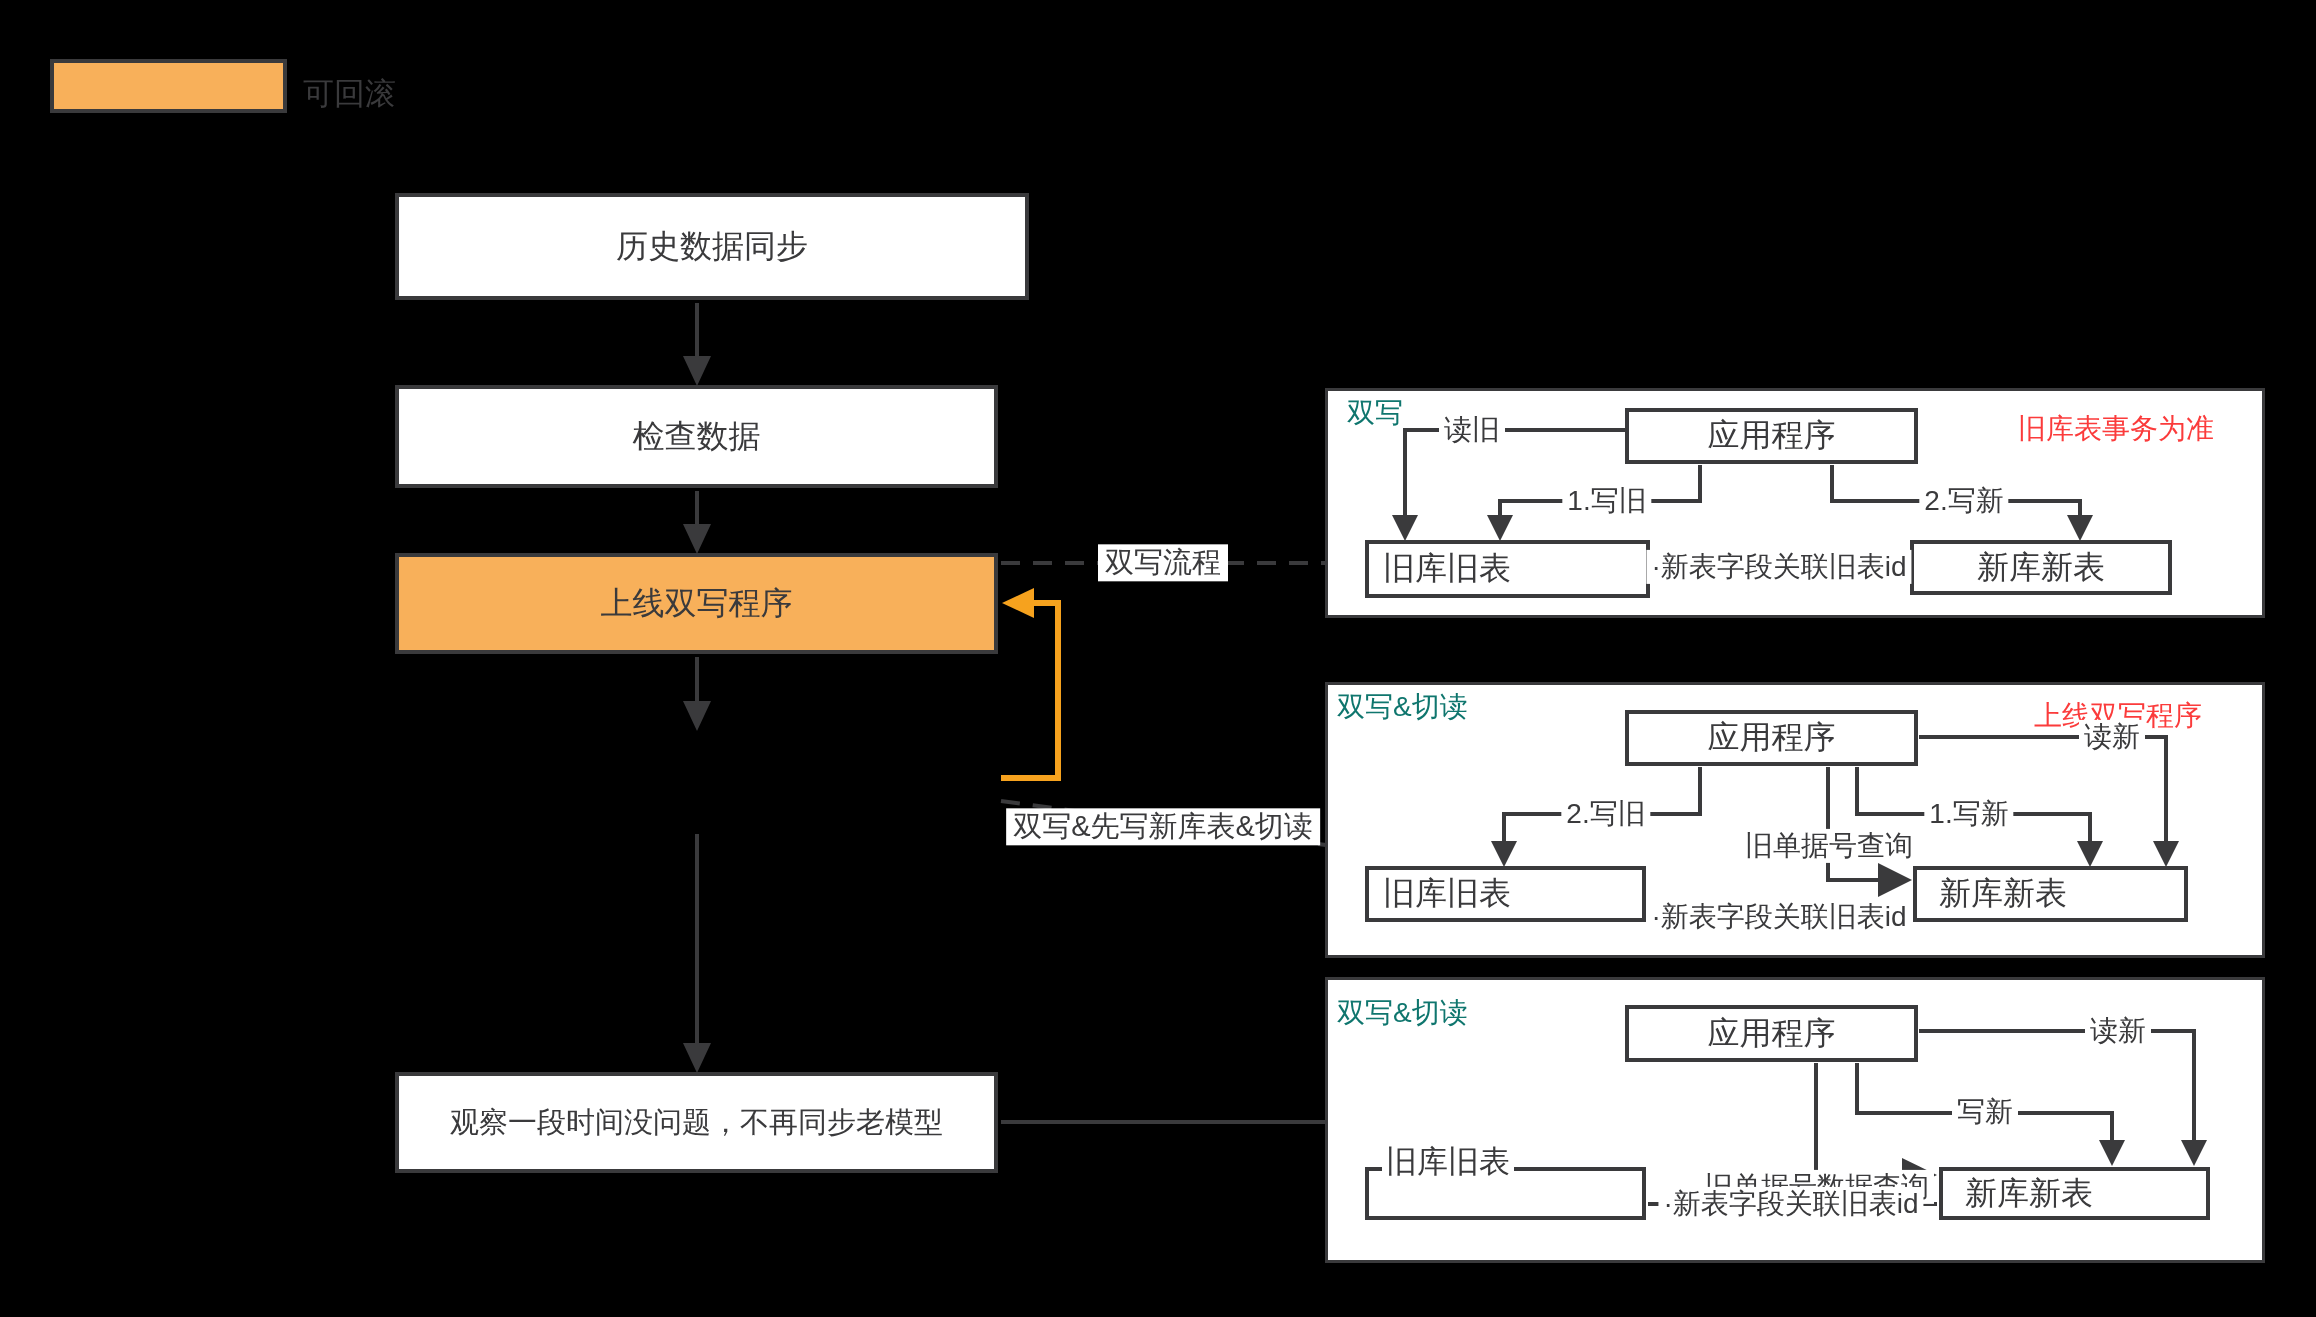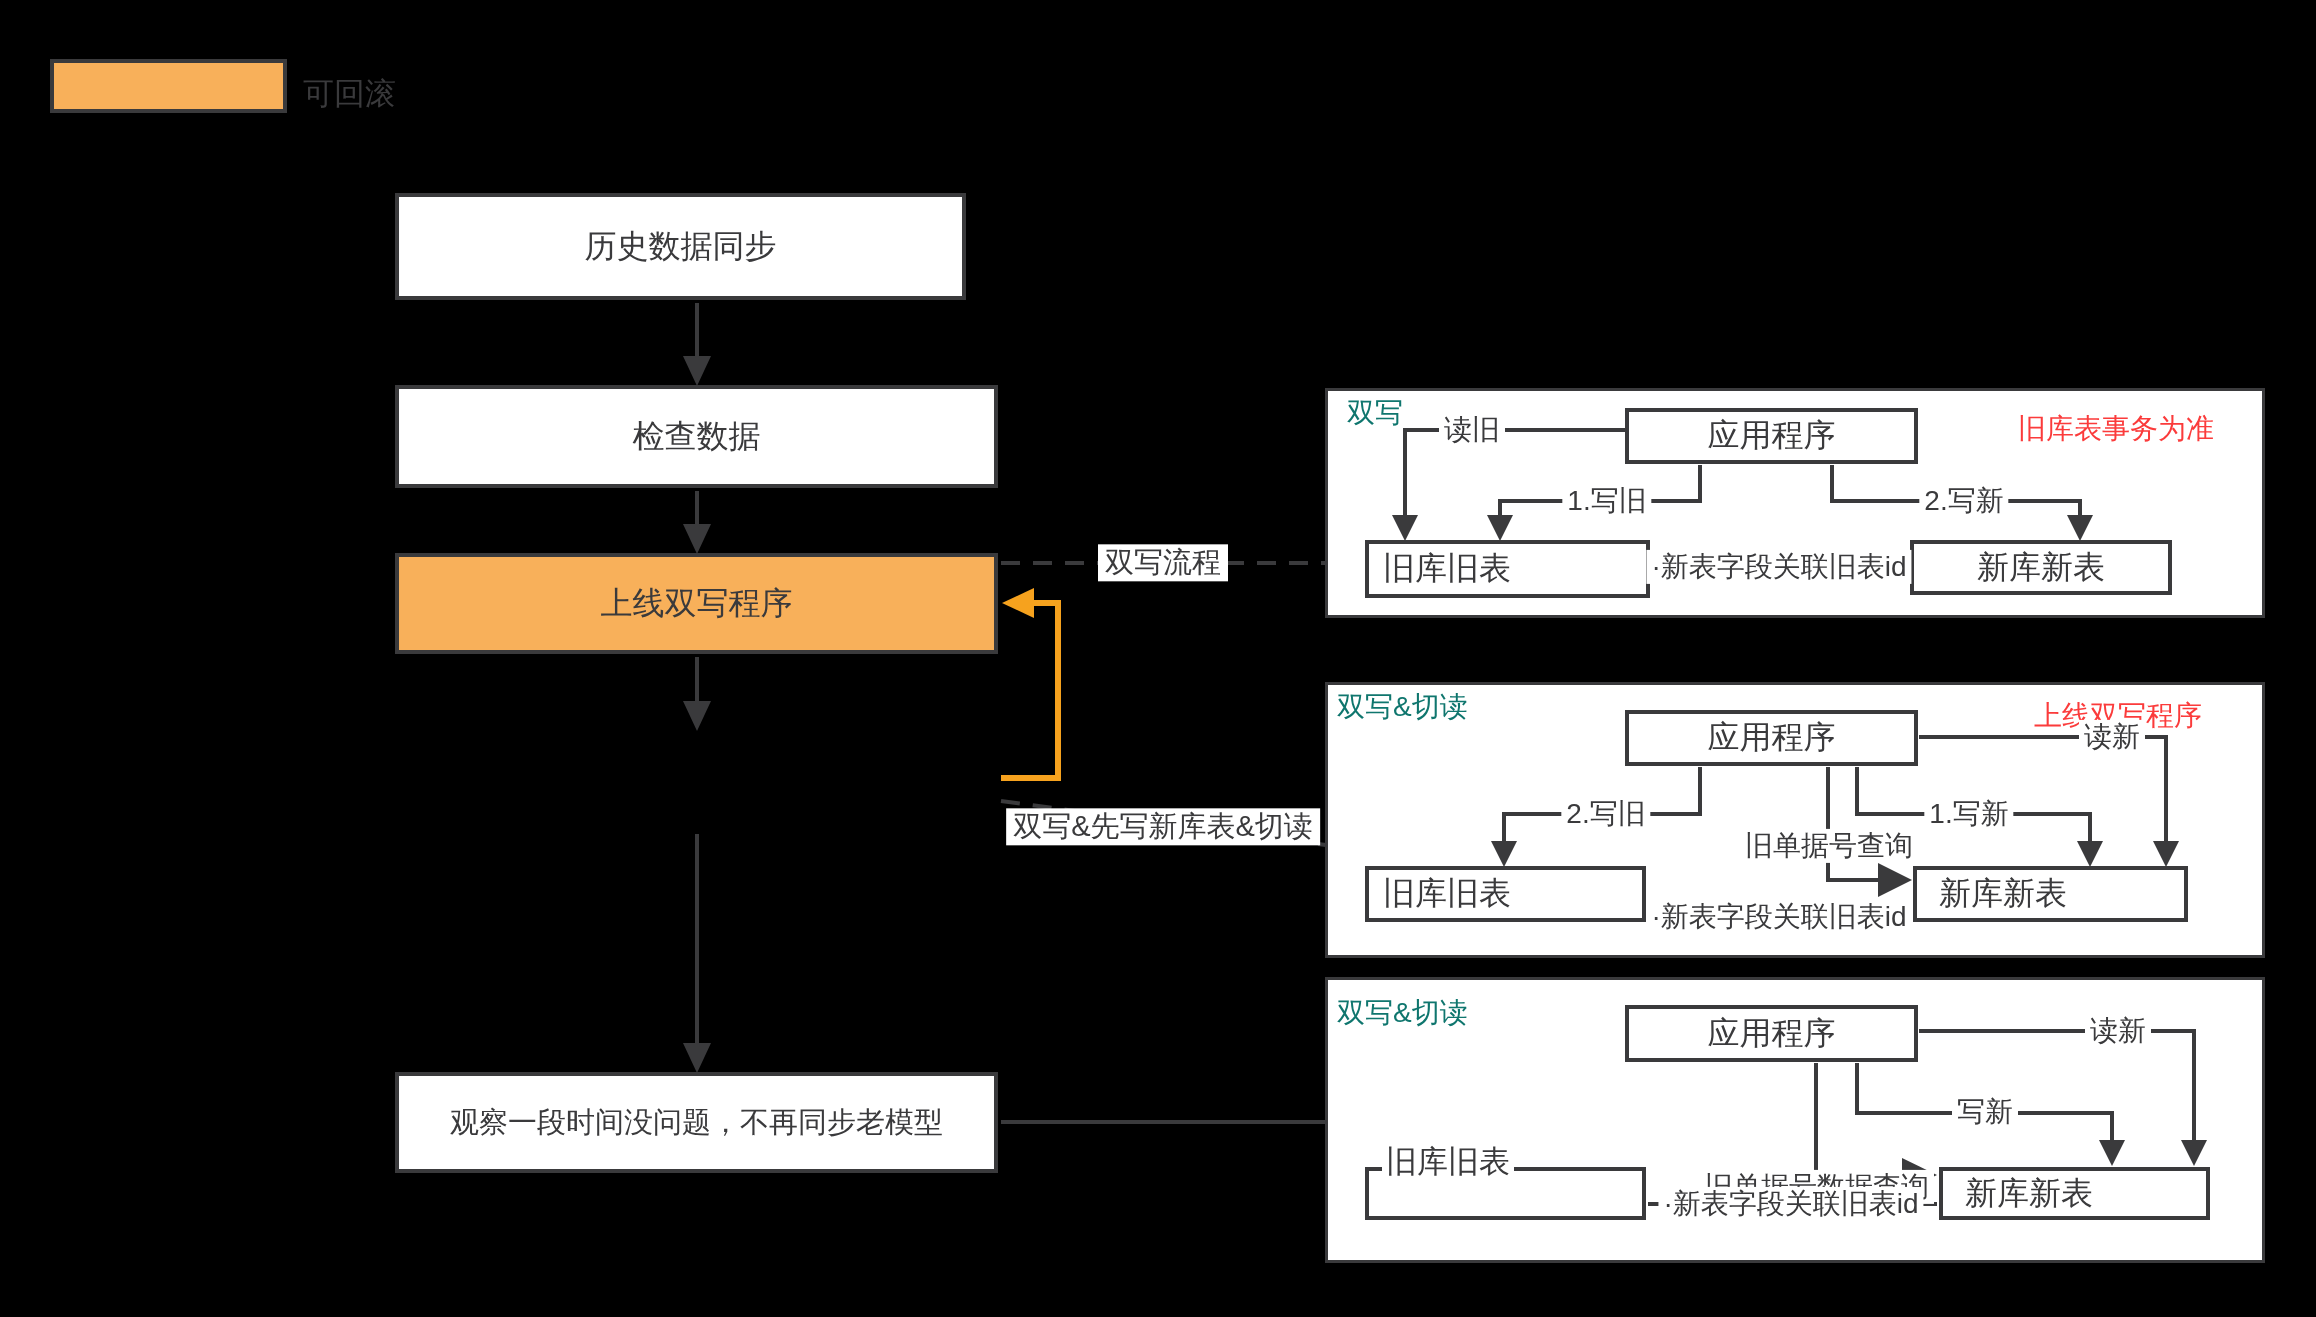--- a/index.html
+++ b/index.html
@@ -108,21 +108,21 @@
       <path d="M1816,1063 L1816,1175 L1904,1175"></path>
       <path d="M1648,1204 L1937,1204"></path>
     </g>
     <g fill="#3A3A3C" stroke="none">
       <polygon points="2181,1140 2207,1140 2194,1166"></polygon>
       <polygon points="2099,1140 2125,1140 2112,1166"></polygon>
       <polygon points="1902,1158 1902,1192 1937,1175"></polygon>
     </g>
   </svg>
 
-  <div class="box" style="left:395px;top:193px;width:571px;height:107px;">历史数据同步</div>
+  <div class="box" style="left:395px;top:193px;width:634px;height:107px;">历史数据同步</div>
   <div class="box" style="left:395px;top:385px;width:603px;height:103px;">检查数据</div>
   <div class="box orange" style="left:395px;top:553px;width:603px;height:101px;">上线双写程序</div>
   <div class="box mid" style="left:395px;top:1072px;width:603px;height:101px;">观察一段时间没问题，不再同步老模型</div>
 
   <div class="chip" style="left:1163px;top:563px;">双写流程</div>
   <div class="chip" style="left:1163px;top:827px;">双写&amp;先写新库表&amp;切读</div>
 
   <div class="panel-title" style="left:1347px;top:394px;">双写</div>
   <div class="note" style="left:2018px;top:410px;">旧库表事务为准</div>
   <div class="pbox" style="left:1625px;top:408px;width:293px;height:56px;">应用程序</div>

